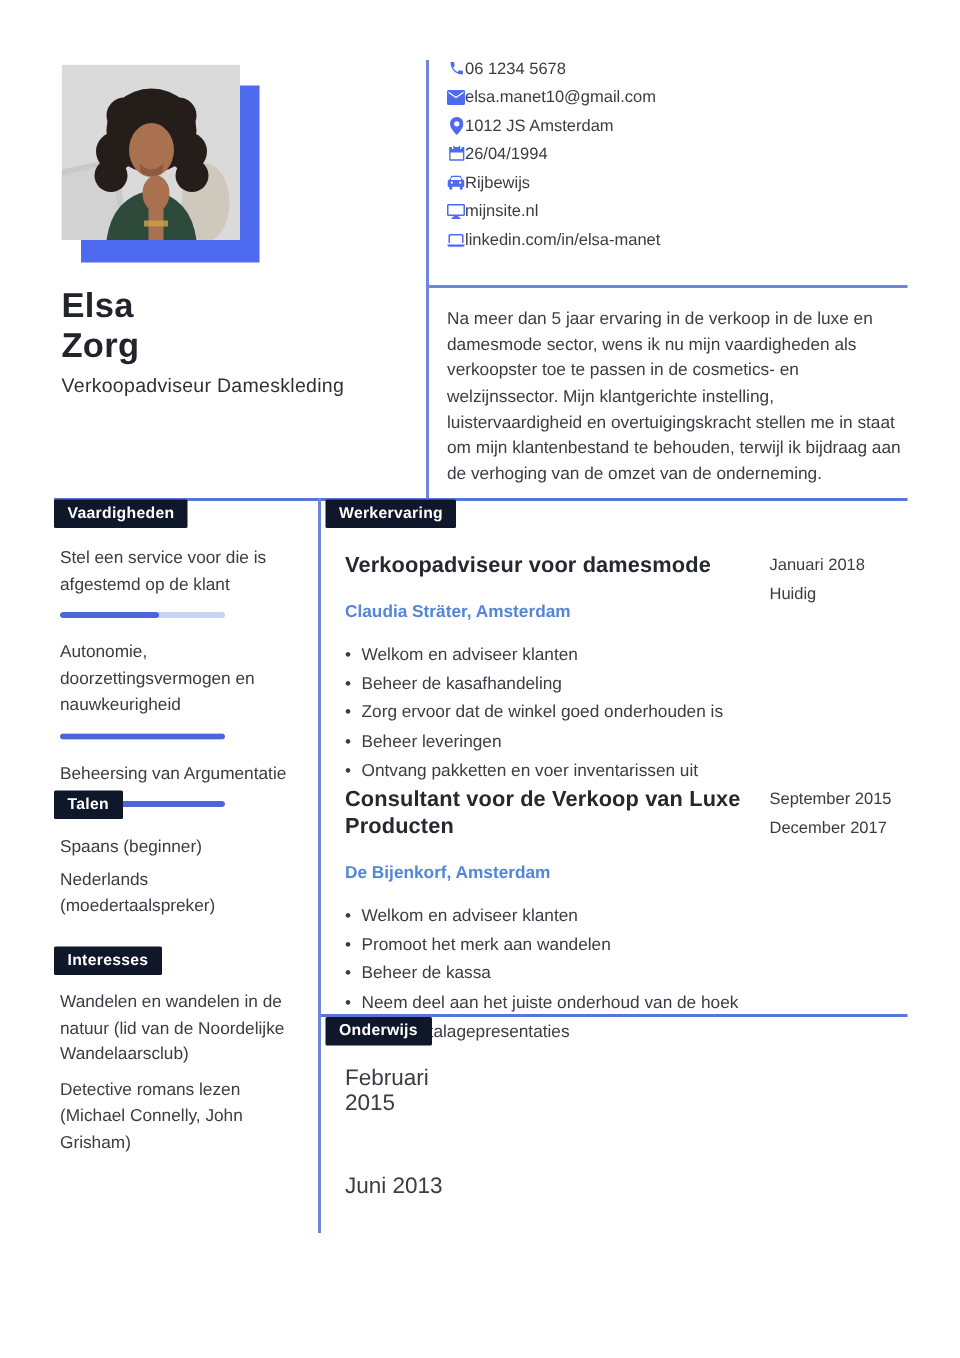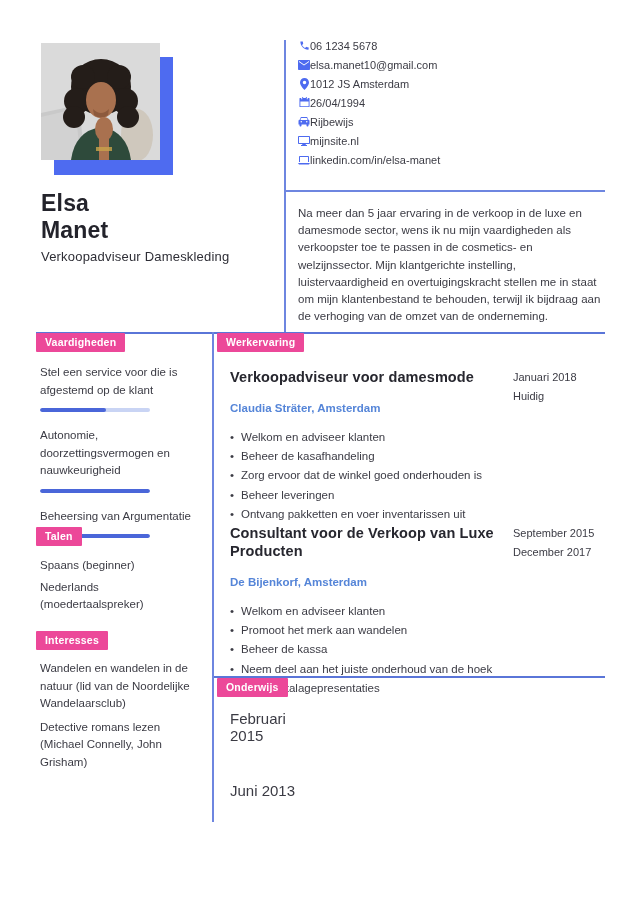--- a/index.html
+++ b/index.html
@@ -63,21 +63,21 @@
 
   
   .main-rule {
     position: absolute; left: 36px; top: 332px;
     width: 569px; height: 2px; background: #5a75d8;
   }
 
   
   .badge {
     position: absolute;
-    background: #ec4899; color: #ffffff;
+    background: #0f172a; color: #ffffff;
     font-size: 10.5px; font-weight: 700; letter-spacing: 0.2px;
     padding: 4px 9px 5px 9px; border-radius: 1px;
     line-height: 10px;
   }
 
   
   .skills { position: absolute; left: 40px; top: 364px; width: 158px; }
   .skill-label { font-size: 11.5px; line-height: 17.5px; color: #3b3b44; }
   .skill-bar {
     width: 110px; height: 4px; border-radius: 2px;
@@ -145,21 +145,21 @@
       <path d="M52 66 q8 8 16 0 l-1 6 q-7 5 -14 0 Z" fill="#8d5a3d"></path>
       <path d="M30 117 Q34 88 60 84 Q86 88 90 117 Z" fill="#2e4a3b"></path>
       <ellipse cx="63" cy="86" rx="9" ry="12" fill="#a9714f"></ellipse>
       <rect x="58" y="94" width="10" height="23" fill="#a9714f"></rect>
       <rect x="55" y="104" width="16" height="4" fill="#c9a24a" opacity="0.8"></rect>
     </svg>
   </div>
 
   <div class="name">
     <div>Elsa</div>
-    <div>Manet</div>
+    <div>Zorg</div>
   </div>
   <div class="job-title">Verkoopadviseur Dameskleding</div>
 
   <div class="v-rule-top"></div>
   <div class="contact">
 
     <div class="contact-item">
       <span class="ci">
         <svg width="11" height="11" viewBox="0 0 24 24">
             <path fill="#4e6bf0" d="M6.6 10.8c1.4 2.8 3.8 5.1 6.6 6.6l2.2-2.2c.3-.3.7-.4 1-.2 1.1.4 2.3.6 3.6.6.6 0 1 .4 1 1V20c0 .6-.4 1-1 1C10.8 21 3 13.2 3 4c0-.6.4-1 1-1h3.5c.6 0 1 .4 1 1 0 1.2.2 2.4.6 3.6.1.3 0 .7-.2 1l-2.3 2.2z"></path>

